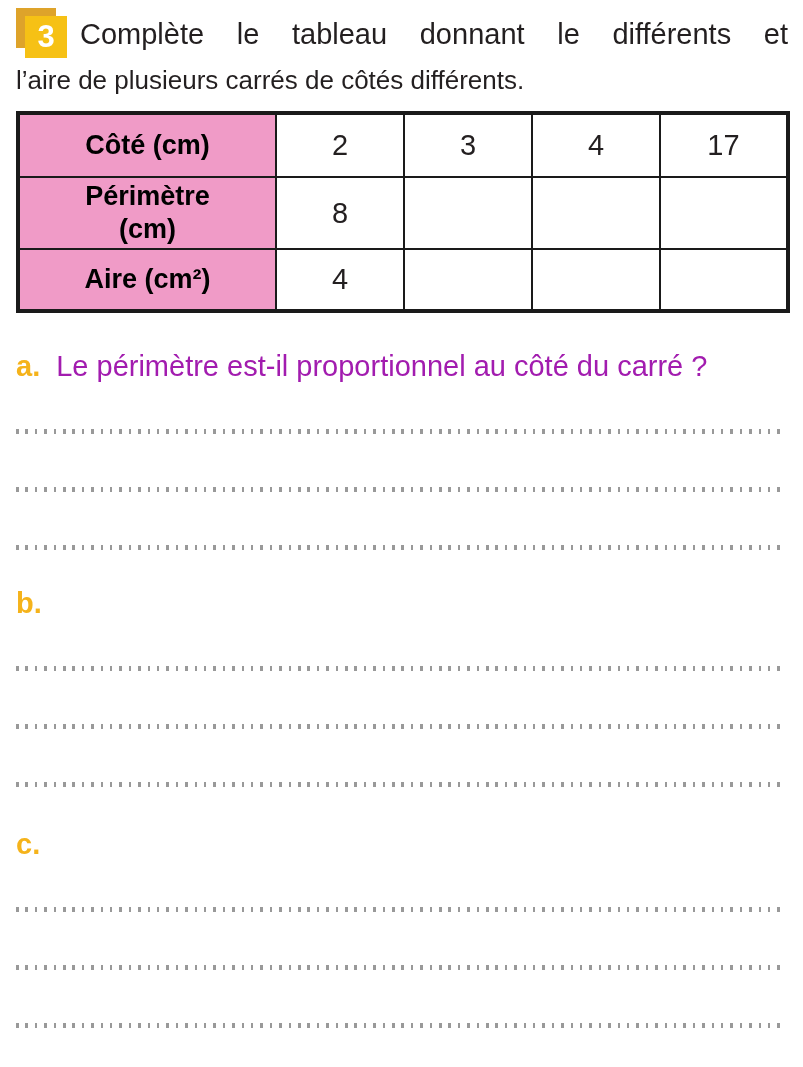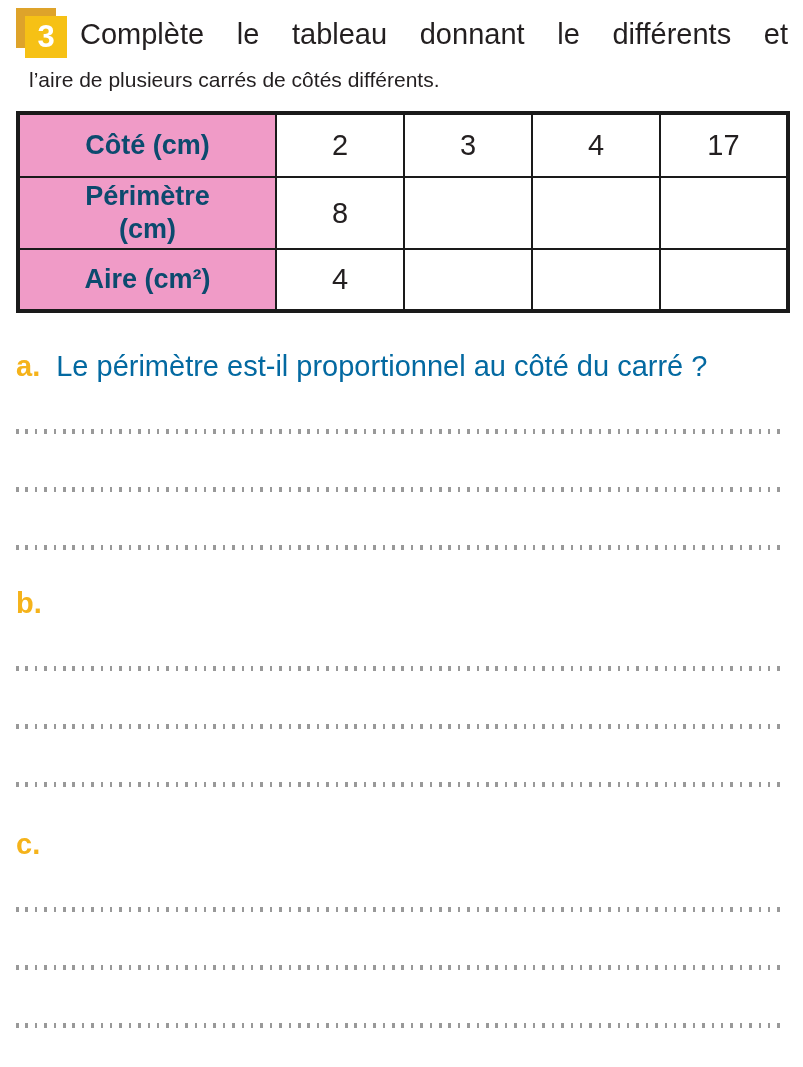--- a/index.html
+++ b/index.html
@@ -22,48 +22,48 @@
   .badge-front {
     position: absolute; left: 9px; top: 8px;
     width: 42px; height: 42px; background: #F6C115;
     color: #ffffff; font-weight: bold; font-size: 31px;
     display: flex; align-items: center; justify-content: center;
   }
   .title-line1 {
     flex: 1; font-size: 29px; line-height: 34px;
     text-align: justify; text-align-last: justify;
   }
-  .title-line2 { font-size: 21px; line-height: 36px; margin-top: 2px; margin-left: 13px; }
+  .title-line2 { font-size: 26px; line-height: 36px; margin-top: 2px; }
 
   
   table.ex-table {
     border-collapse: collapse; table-layout: fixed;
     width: 771px; margin-top: 13px;
     border: 4px solid #1A1A1A;
   }
   .ex-table td { border: 2px solid #1A1A1A; text-align: center; vertical-align: middle; }
   .ex-table col.c-head { width: 258px; }
   .ex-table col.c-val  { width: 128px; }
   .ex-table tr.r1 { height: 64px; }
   .ex-table tr.r2 { height: 72px; }
   .ex-table tr.r3 { height: 62px; }
   .ex-table td.hcell {
-    background: #F09BC7; font-weight: bold; font-size: 27px; color: #0c4a6e;
+    background: #F09BC7; font-weight: bold; font-size: 27px; color: #000000;
   }
   .ex-table td.hcell .wrap-narrow { display: inline-block; max-width: 175px; line-height: 33px; }
   .ex-table td.vcell { background: #ffffff; font-size: 29px; font-weight: normal; }
 
   
   .question {
     display: flex; align-items: baseline;
     font-size: 29px; line-height: 34px; margin-top: 36px;
   }
   .question.q-c { margin-top: 40px; }
   .q-label { color: #F5B31B; font-weight: bold; margin-right: 16px; }
-  .q-text { color: #0369a1; }
+  .q-text { color: #a21caf; }
 
   .dotline {
     height: 5px; width: 771px; margin-top: 53px;
     background: repeating-linear-gradient(90deg, #999999 0 2.5px, transparent 2.5px 9.4px);
   }
   .dotline.first { margin-top: 46px; }
 </style>
 </head>
 <body>
 

